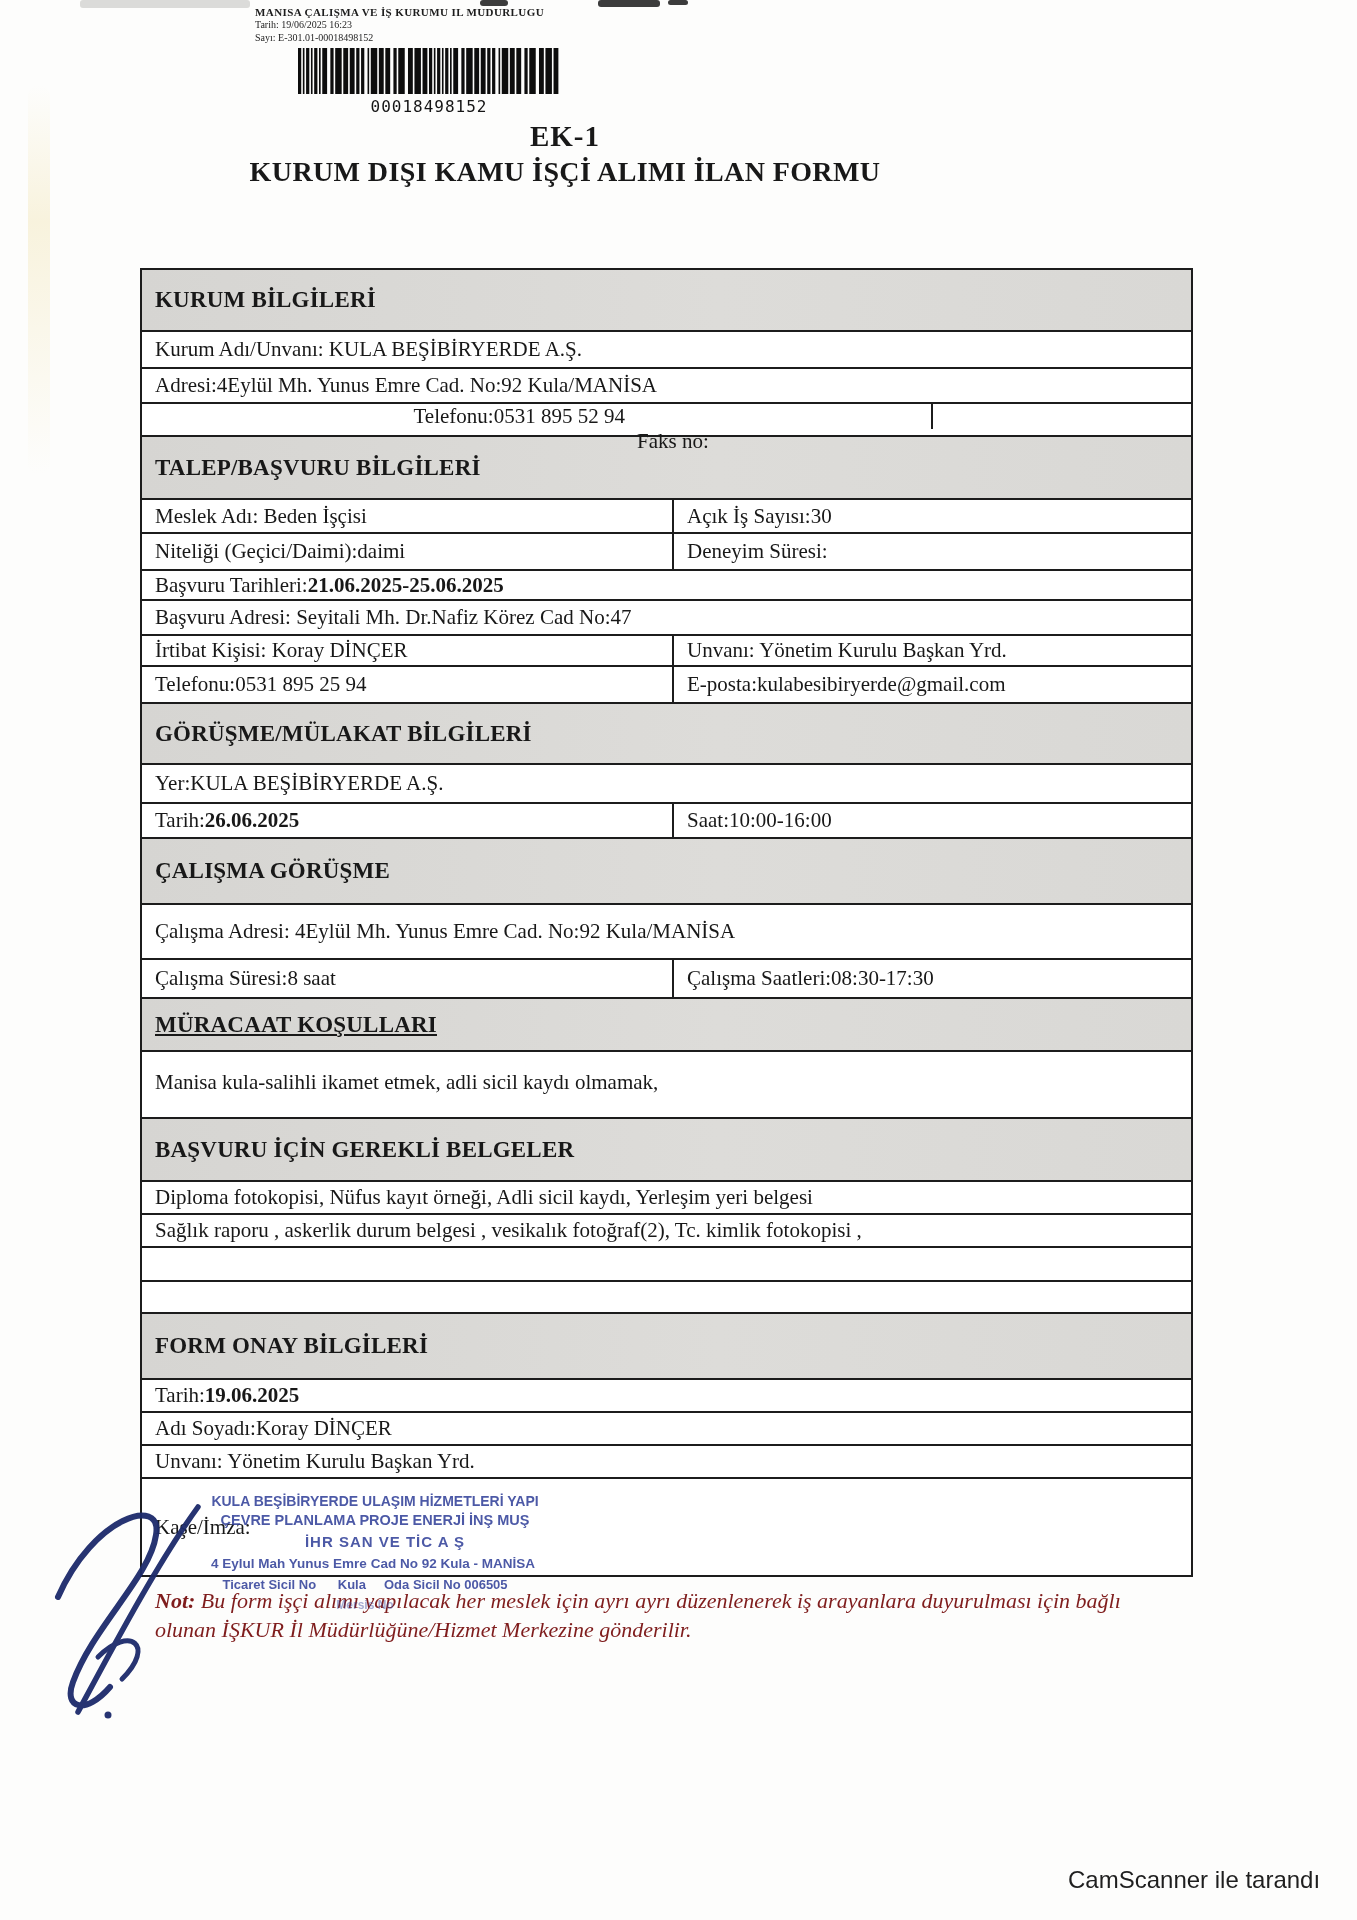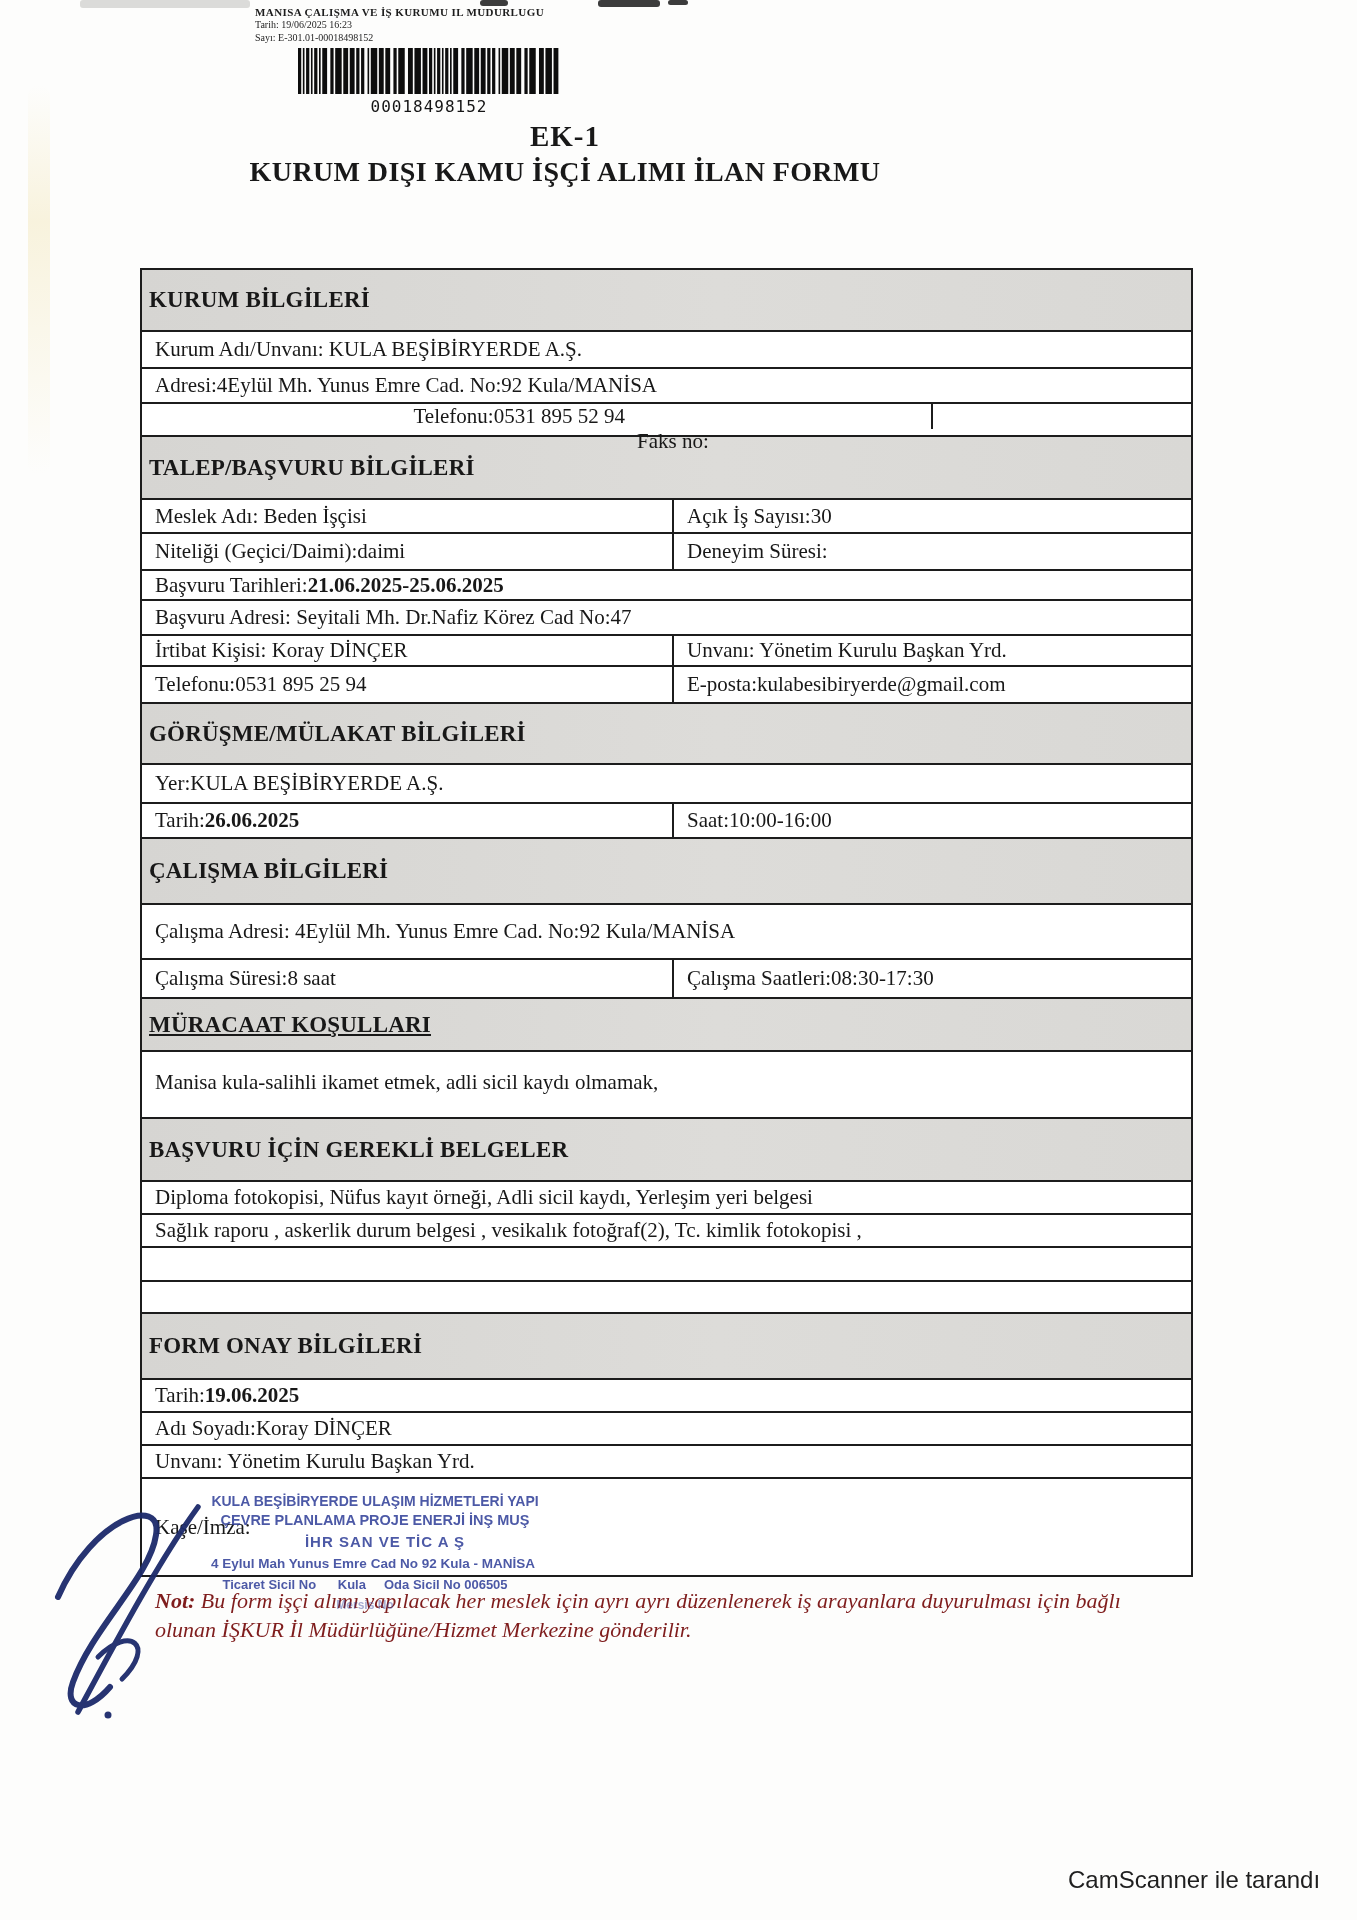--- a/index.html
+++ b/index.html
@@ -35,21 +35,21 @@
   
   .title-block{position:absolute; left:10px; top:120px; width:1110px; text-align:center;}
   .title-ek{font-size:29px; font-weight:bold; letter-spacing:1px;}
   .title-main{font-size:28px; font-weight:bold; letter-spacing:.4px; margin-top:3px;}
   
   .form-table{
     position:absolute; left:140px; top:268px; width:1053px;
     border:2px solid var(--table-border); background:#fff; box-sizing:border-box;
   }
   .sec-header{
-    box-sizing:border-box; display:flex; align-items:center; padding-left:7px;
+    box-sizing:border-box; display:flex; align-items:center; padding-left:13px;
     background:linear-gradient(90deg,#d6d5d2 0%, #dddcd9 55%, #d9d8d5 100%);
     border-bottom:2px solid var(--table-border);
     font-weight:bold; font-size:23px; letter-spacing:.2px;
   }
   .row{
     box-sizing:border-box; display:flex; align-items:center; padding-left:13px;
     border-bottom:2px solid var(--table-border); font-size:21px; background:#fff;
   }
   .row.last{border-bottom:none;}
   .row.split{padding-left:0;}
@@ -228,21 +228,21 @@
       <div class="cell-l">
         <span>Tarih:</span>
           <span class="b">26.06.2025</span>
       </div>
       <div class="cell-r">
         <span>Saat:10:00-16:00</span>
       </div>
     </div>
 
     <div class="sec-header" style="height:66px;">
-      <span>ÇALIŞMA BİLGİLERİ</span>
+      <span>ÇALIŞMA GÖRÜŞME</span>
     </div>
     <div class="row" style="height:55px;">
       <span>Çalışma Adresi: 4Eylül Mh. Yunus Emre Cad. No:92 Kula/MANİSA</span>
     </div>
     <div class="row split" style="height:39px;">
       <div class="cell-l">
         <span>Çalışma Süresi:8 saat</span>
       </div>
       <div class="cell-r">
         <span>Çalışma Saatleri:08:30-17:30</span>

